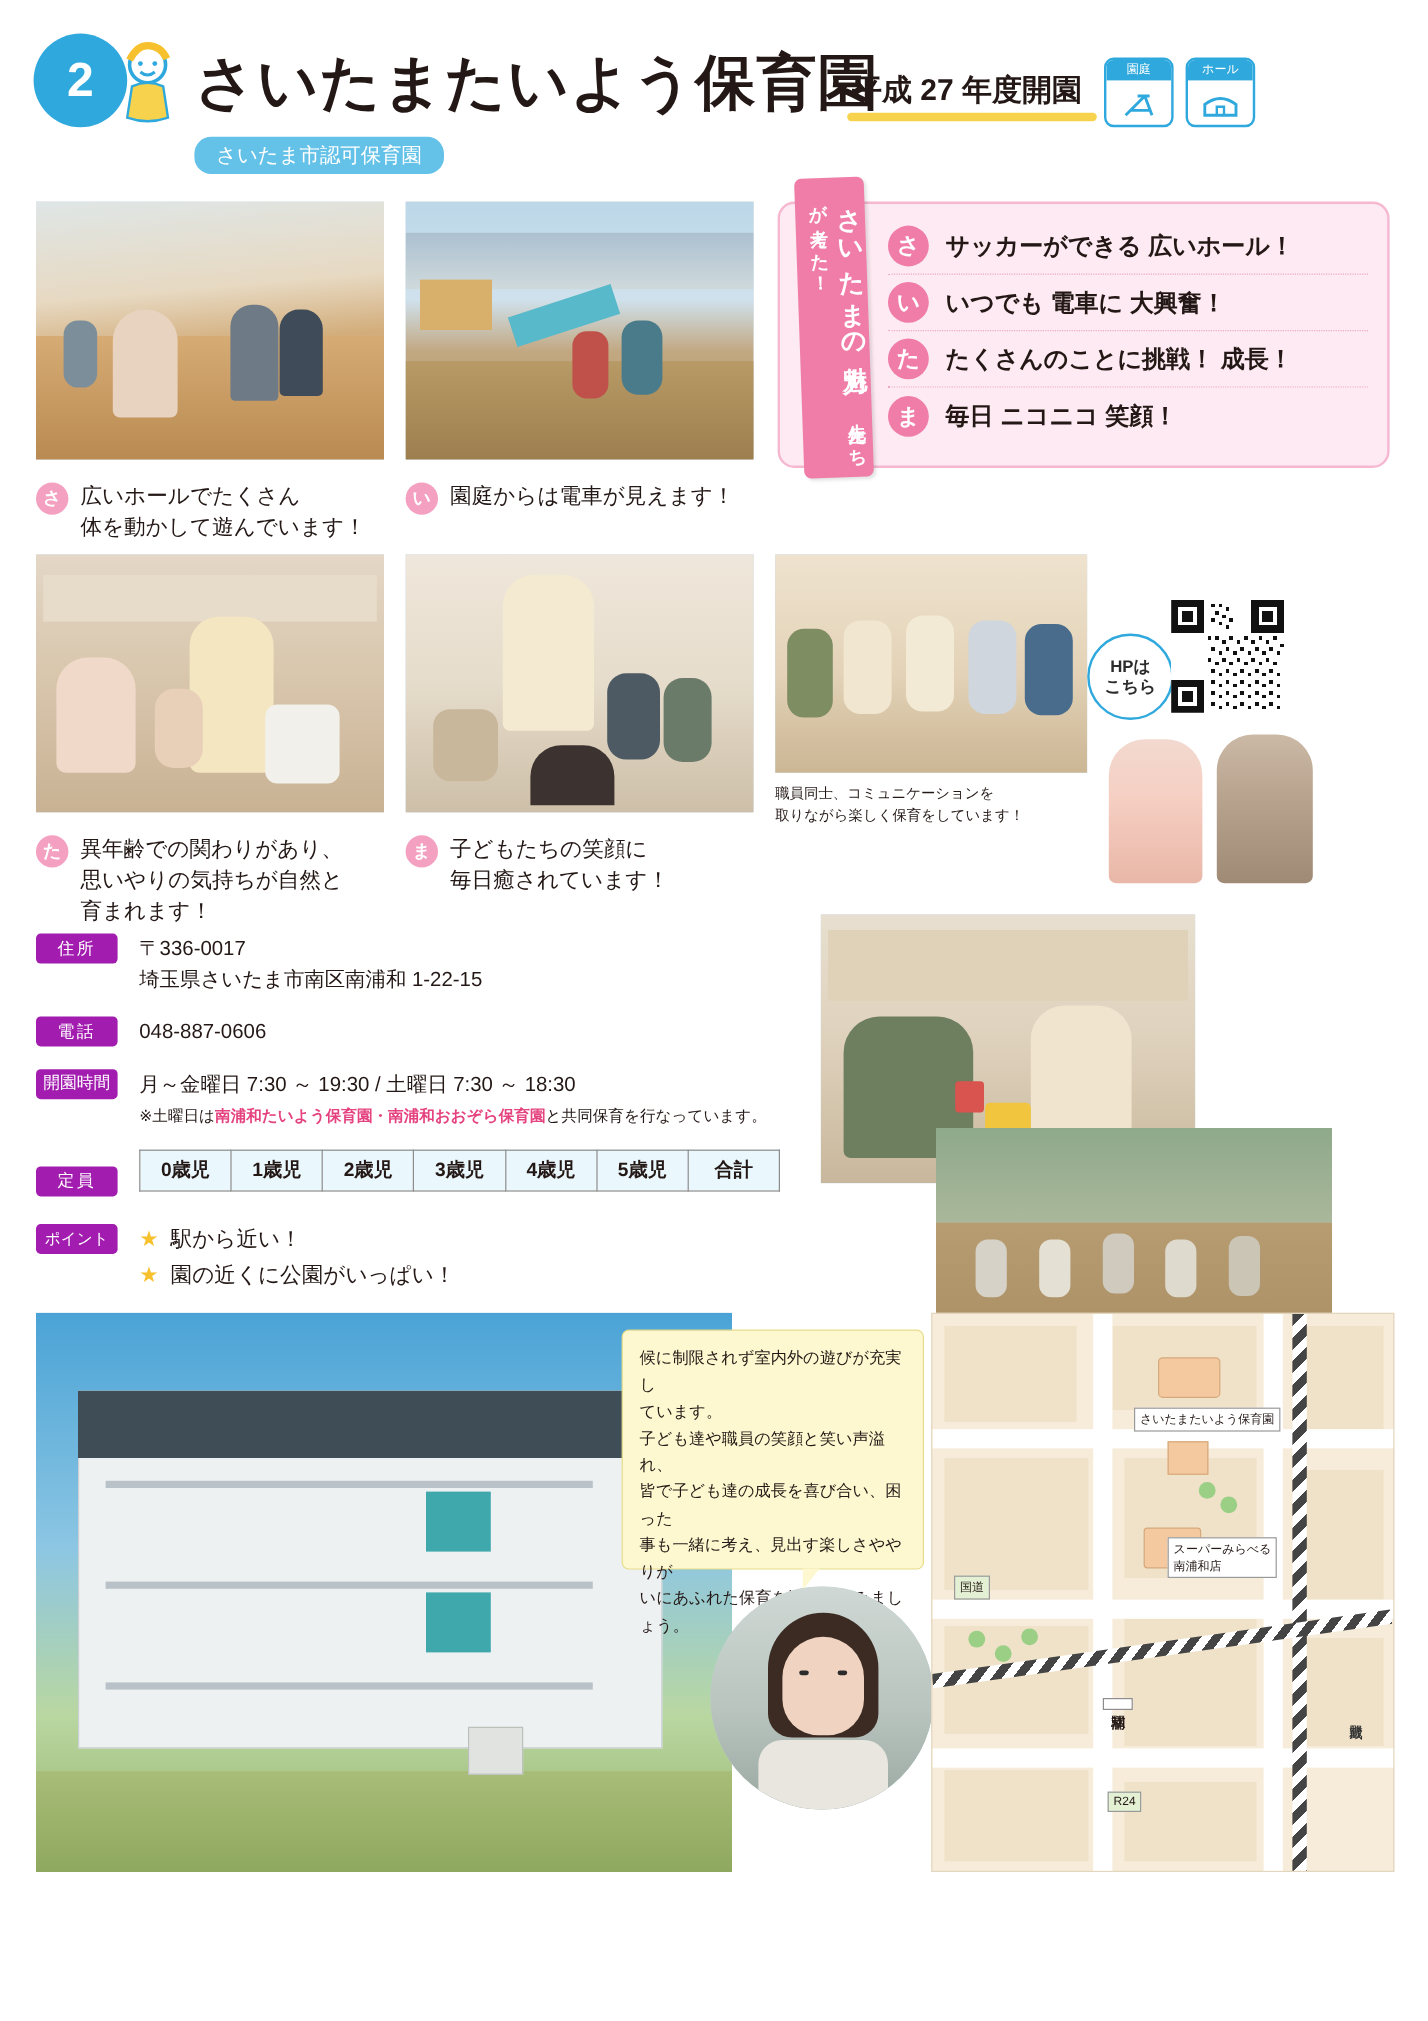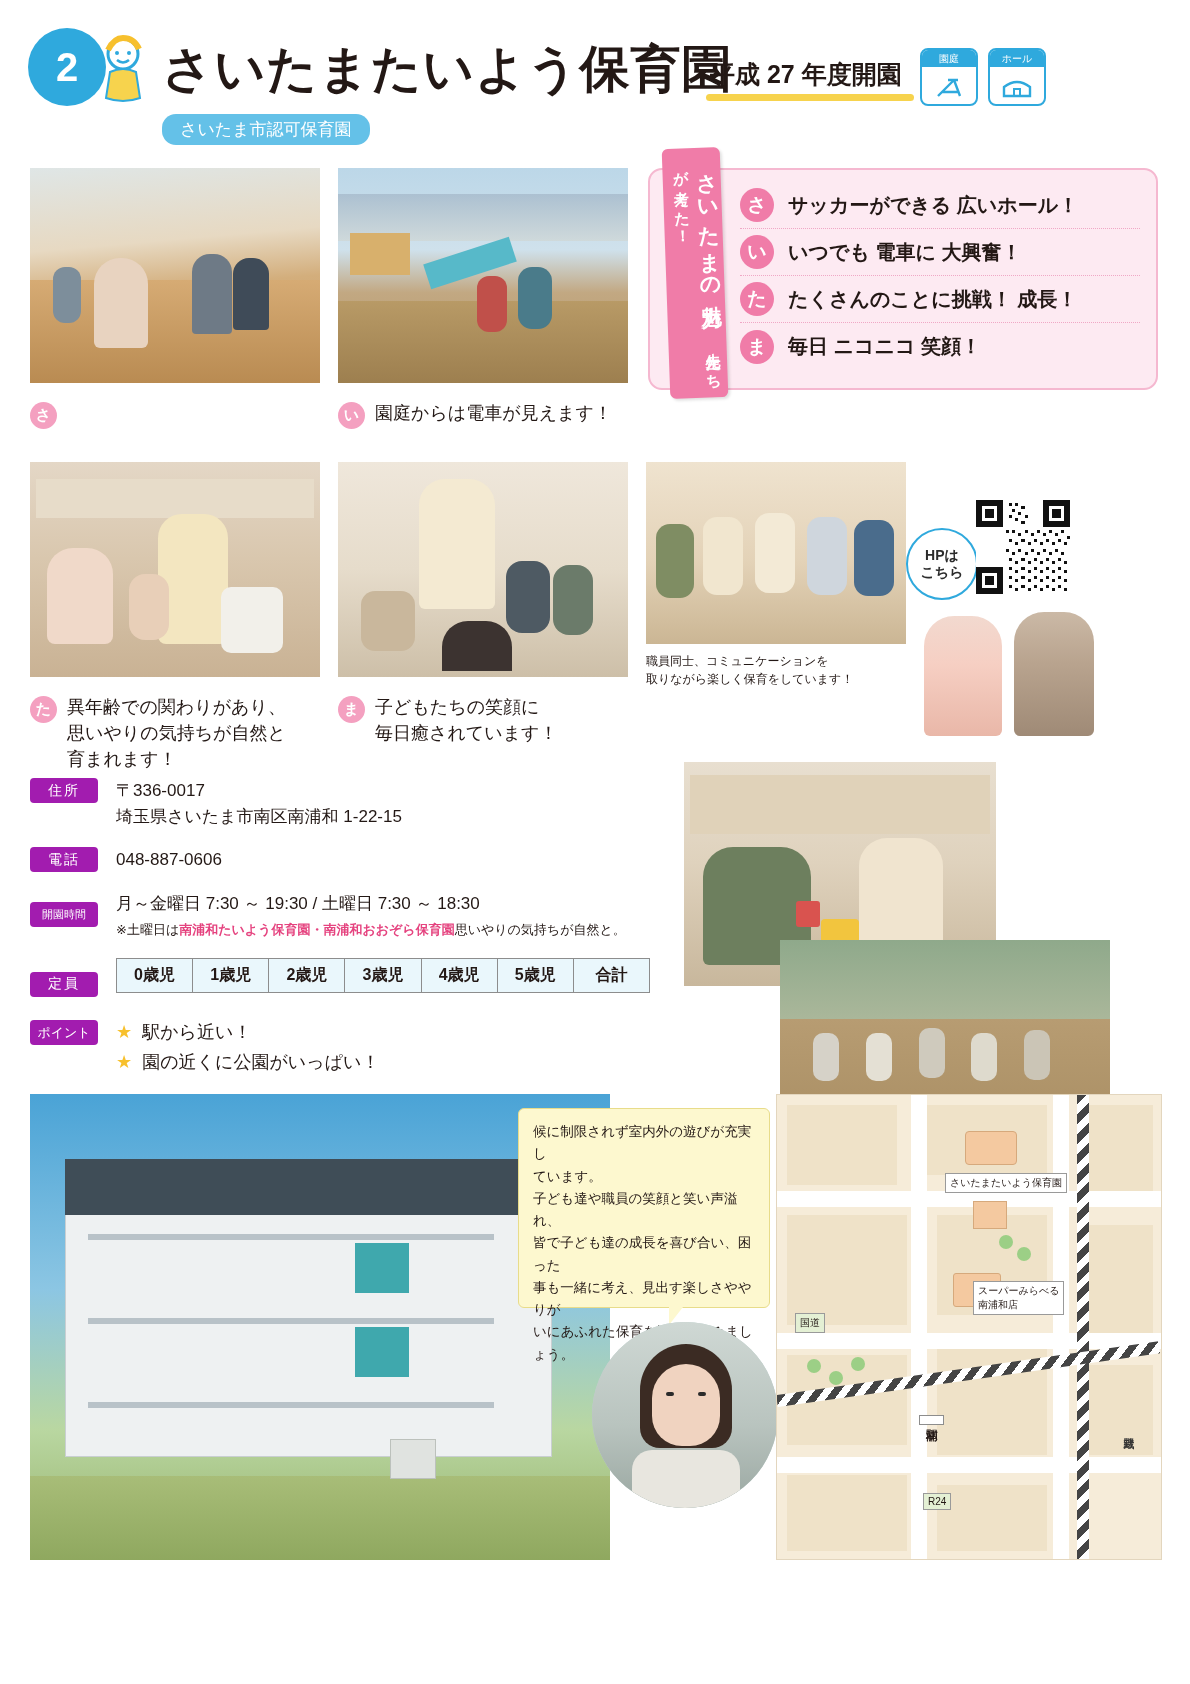--- a/index.html
+++ b/index.html
@@ -251,20 +251,24 @@
     <div class="txt">たくさんのことに挑戦！ 成長！</div>
   </div>
   <div class="mrow">
     <div class="circle">ま</div>
     <div class="txt">毎日 ニコニコ 笑顔！</div>
   </div>
 </div>
 
 <div class="cap-row" style="left:30px; top:400px; width:290px;">
   <div class="circle">さ</div>
+  <div class="txt">
+    <span>広いホールでたくさん</span><br>
+    <span>体を動かして遊んでいます！</span>
+  </div>
 </div>
 
 <div class="cap-row" style="left:338px; top:400px; width:290px;">
   <div class="circle">い</div>
   <div class="txt">園庭からは電車が見えます！</div>
 </div>
 
 <div class="photo" style="left:30px; top:462px; width:290px; height:215px;">
   <div class="shade" style="background:linear-gradient(180deg,#e4d7c6 0%,#d9c7ae 45%,#c9b294 100%);"></div>
   <div style="position:absolute;left:2%;top:8%;width:96%;height:18%;background:#e7dcc9;"></div>
@@ -449,25 +453,25 @@
       <span>埼玉県さいたま市南区南浦和 1-22-15</span>
     </div>
   </div>
 
   <div class="info-row" style="margin-top:6px;">
     <div class="label-pill">電話</div>
     <div class="info-val">048-887-0606</div>
   </div>
 
   <div class="info-row" style="margin-top:6px;">
-    <div class="label-pill" style="letter-spacing:0; font-size:11px;margin-top:11px;">開園時間</div>
+    <div class="label-pill" style="letter-spacing:0; font-size:14px;">開園時間</div>
     <div class="info-val">
       <span>月～金曜日  7:30 ～ 19:30  /  土曜日  7:30 ～ 18:30</span>
       <div class="info-note">
-        <span>※土曜日は</span><b>南浦和たいよう保育園・南浦和おおぞら保育園</b><span>思いやりの気持ちが自然と。</span>
+        <span>※土曜日は</span><b>南浦和たいよう保育園・南浦和おおぞら保育園</b><span>と共同保育を行なっています。</span>
       </div>
     </div>
   </div>
 
   <div class="info-row" style="margin-top:10px; align-items:flex-start;">
     <div class="label-pill" style="margin-top:14px;">定員</div>
     <table class="cap-table">
       <tbody>
           <tr class="head">
         <td>0歳児</td>

